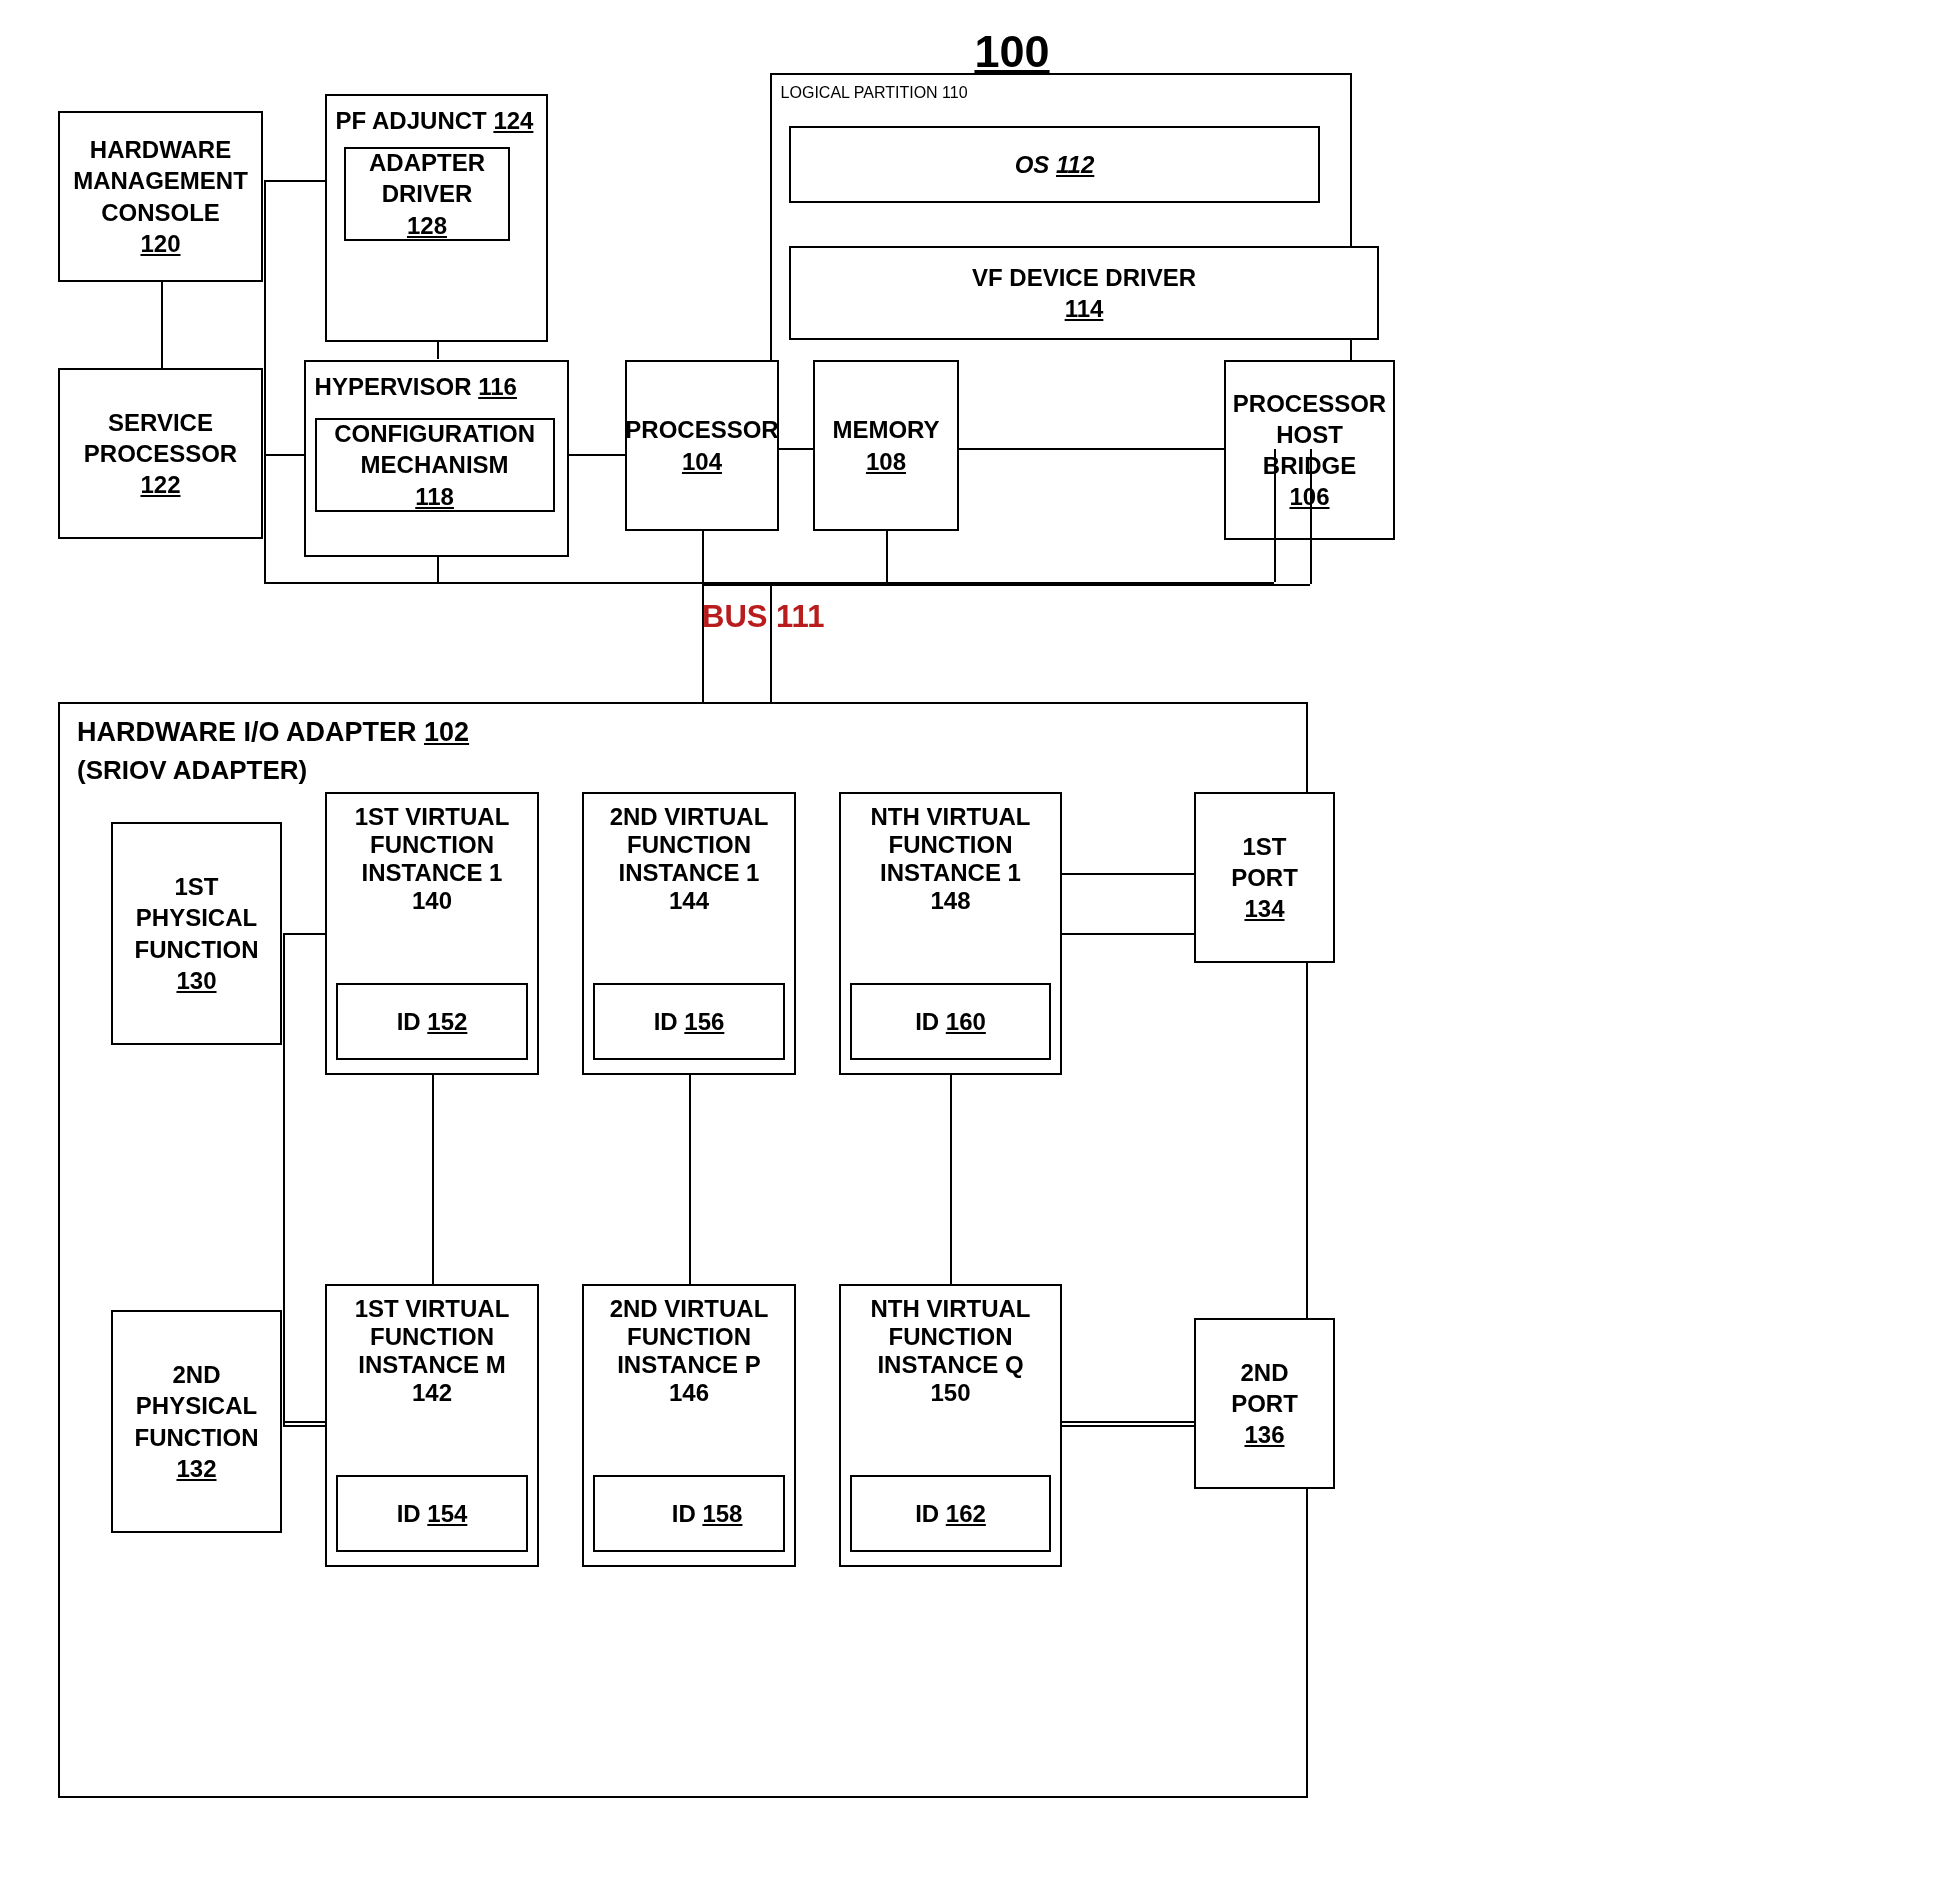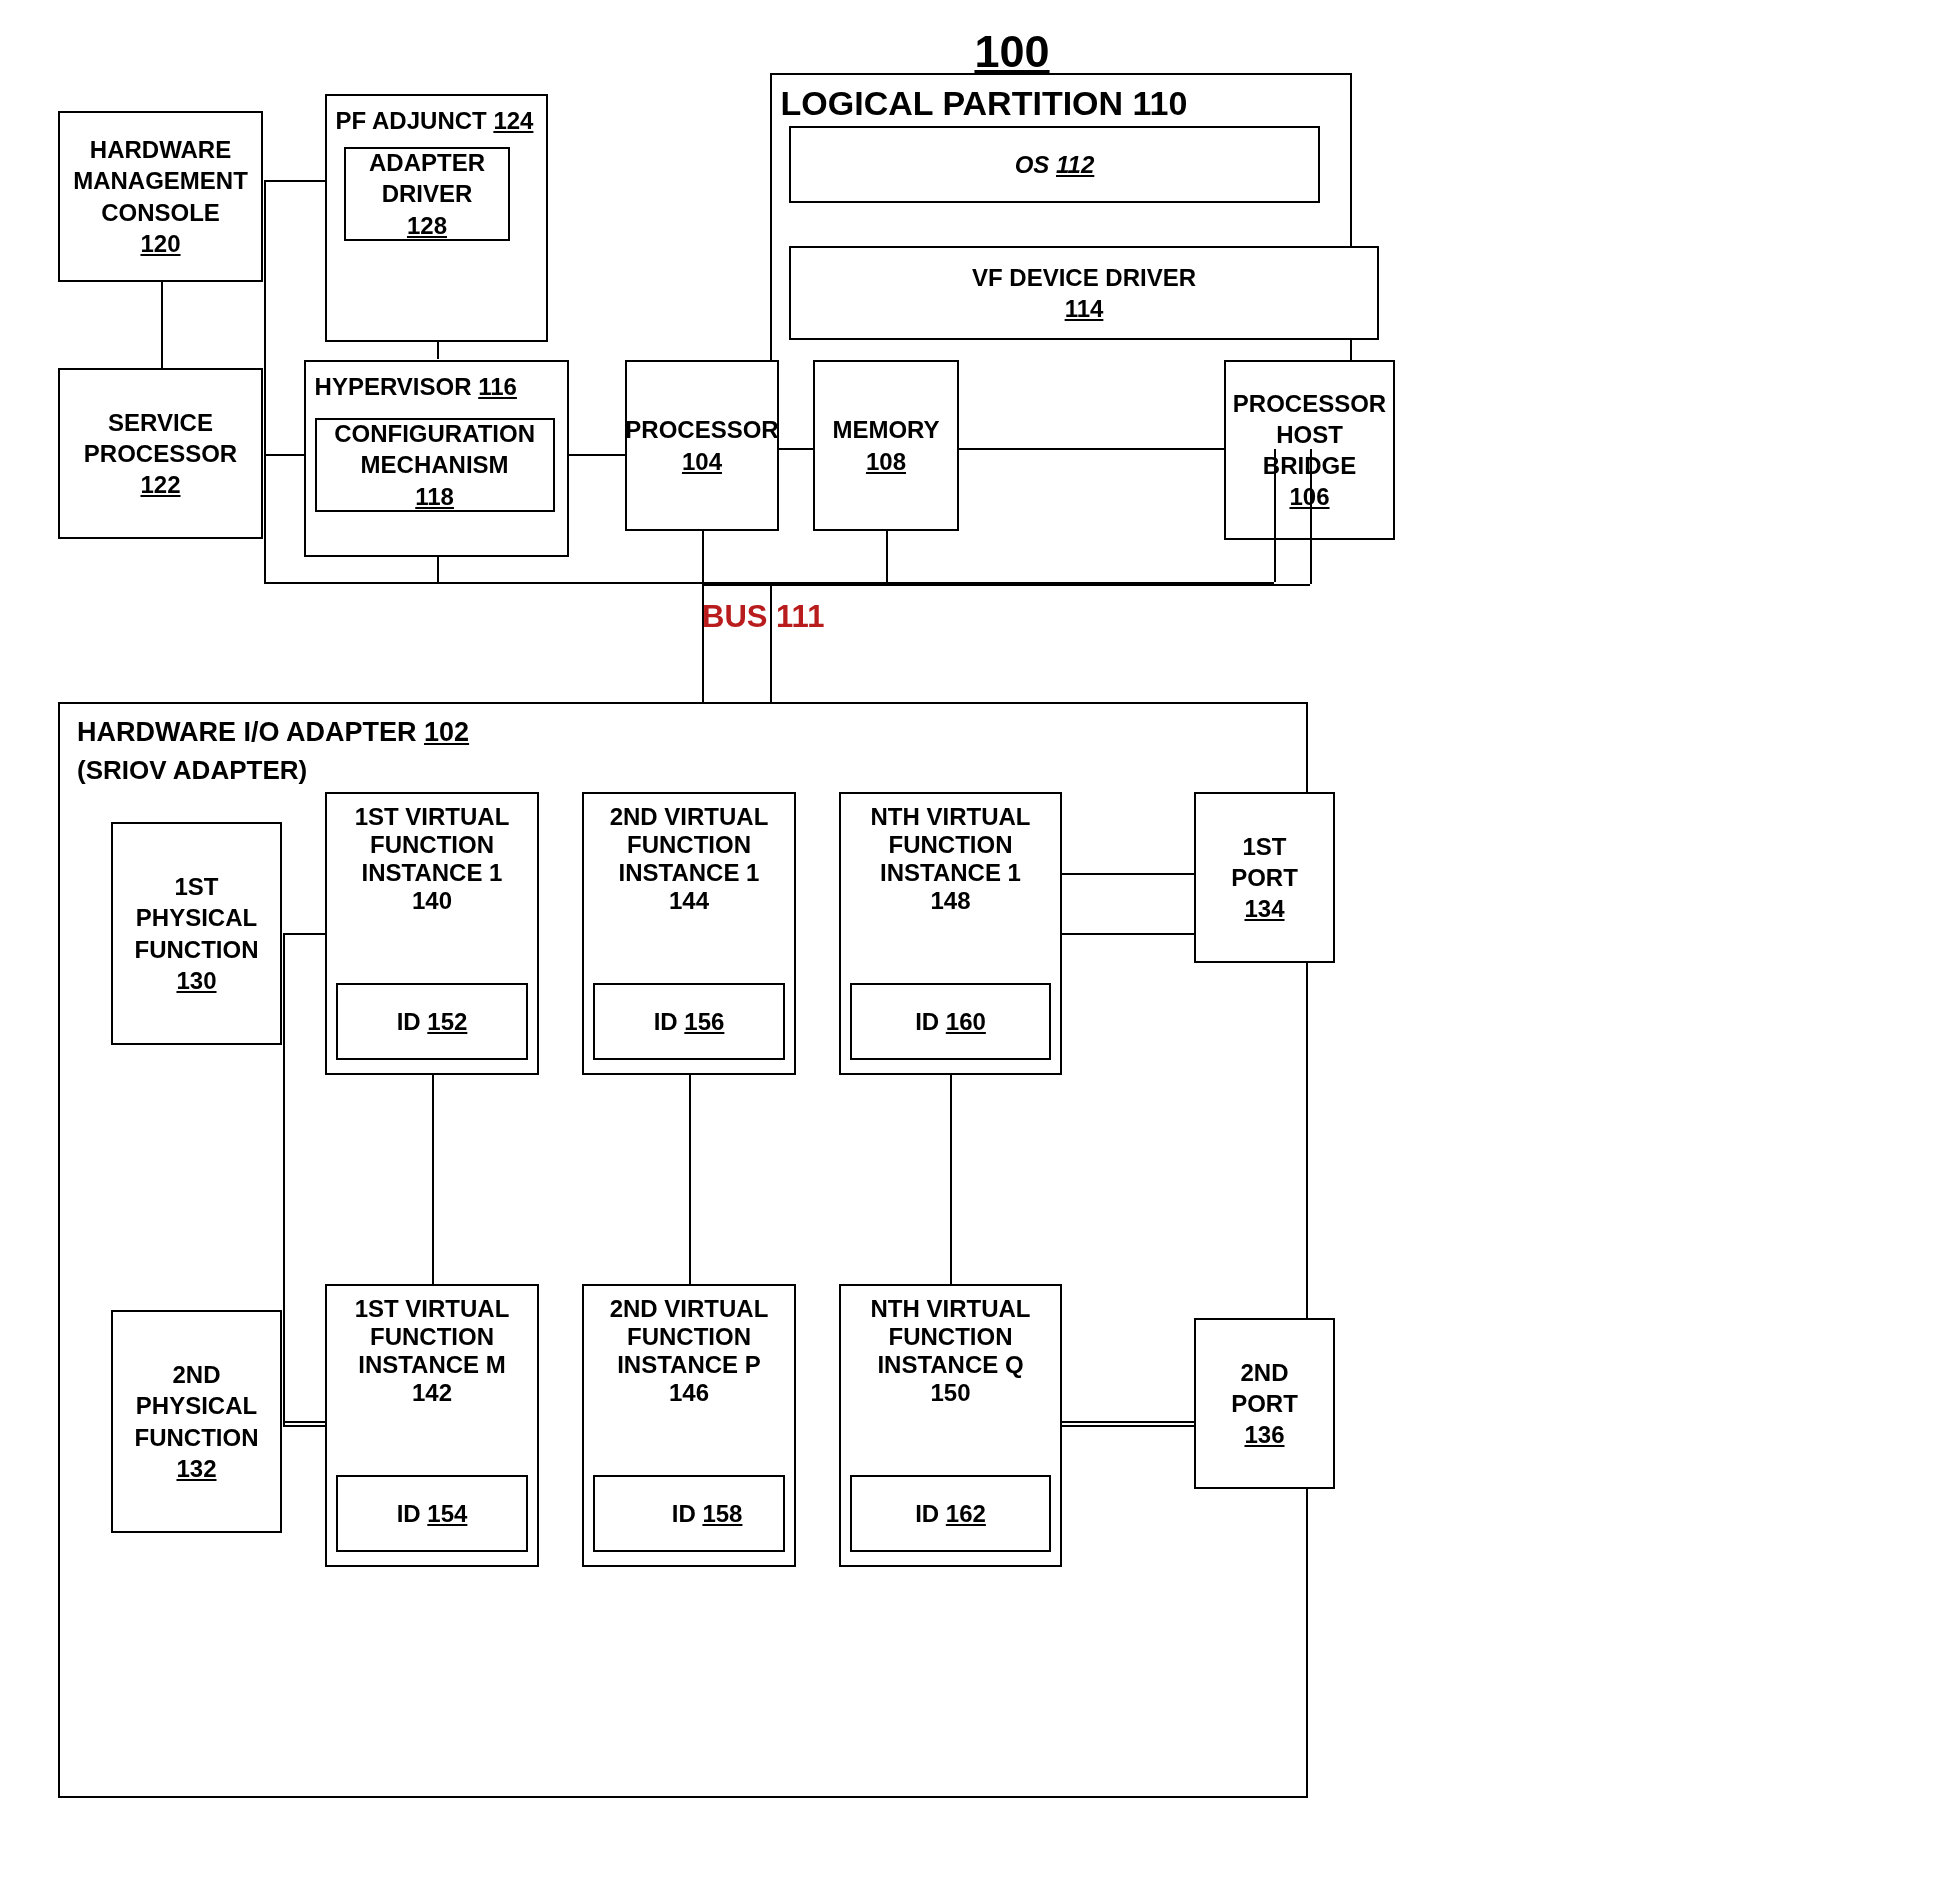--- a/index.html
+++ b/index.html
@@ -95,21 +95,21 @@
       <span>PF ADJUNCT <span class="ref">124</span></span>
     </div>
 
     <div class="box" style="position:absolute; left:17px; top:51px; width:166px; height:94px; border:2.6px solid #000;">
       <span>ADAPTER<br>DRIVER</span>
       <span class="ref">128</span>
     </div>
   </div>
 
   <div class="container-box" style="left:770px; top:73px; width:582px; height:377px;">
-    <div style="position:absolute; top:8.6px; left:8.6px; font-size:34px; font-weight:bold;">
+    <div style="position:absolute; top:8.6px; left:8.6px; font-size:16px; font-weight:normal;">
       LOGICAL PARTITION <span class="ref">110</span>
     </div>
 
     <div class="box" style="position:absolute; left:17px; top:51px; width:531px; height:77px; border:2.6px solid #000;font-style:italic;">
       <span>OS <span class="ref">112</span></span>
     </div>
 
     <div class="box" style="position:absolute; left:17px; top:171px; width:590px; height:94px; border:2.6px solid #000;">
       <span>VF DEVICE DRIVER</span>
       <span class="ref">114</span>

